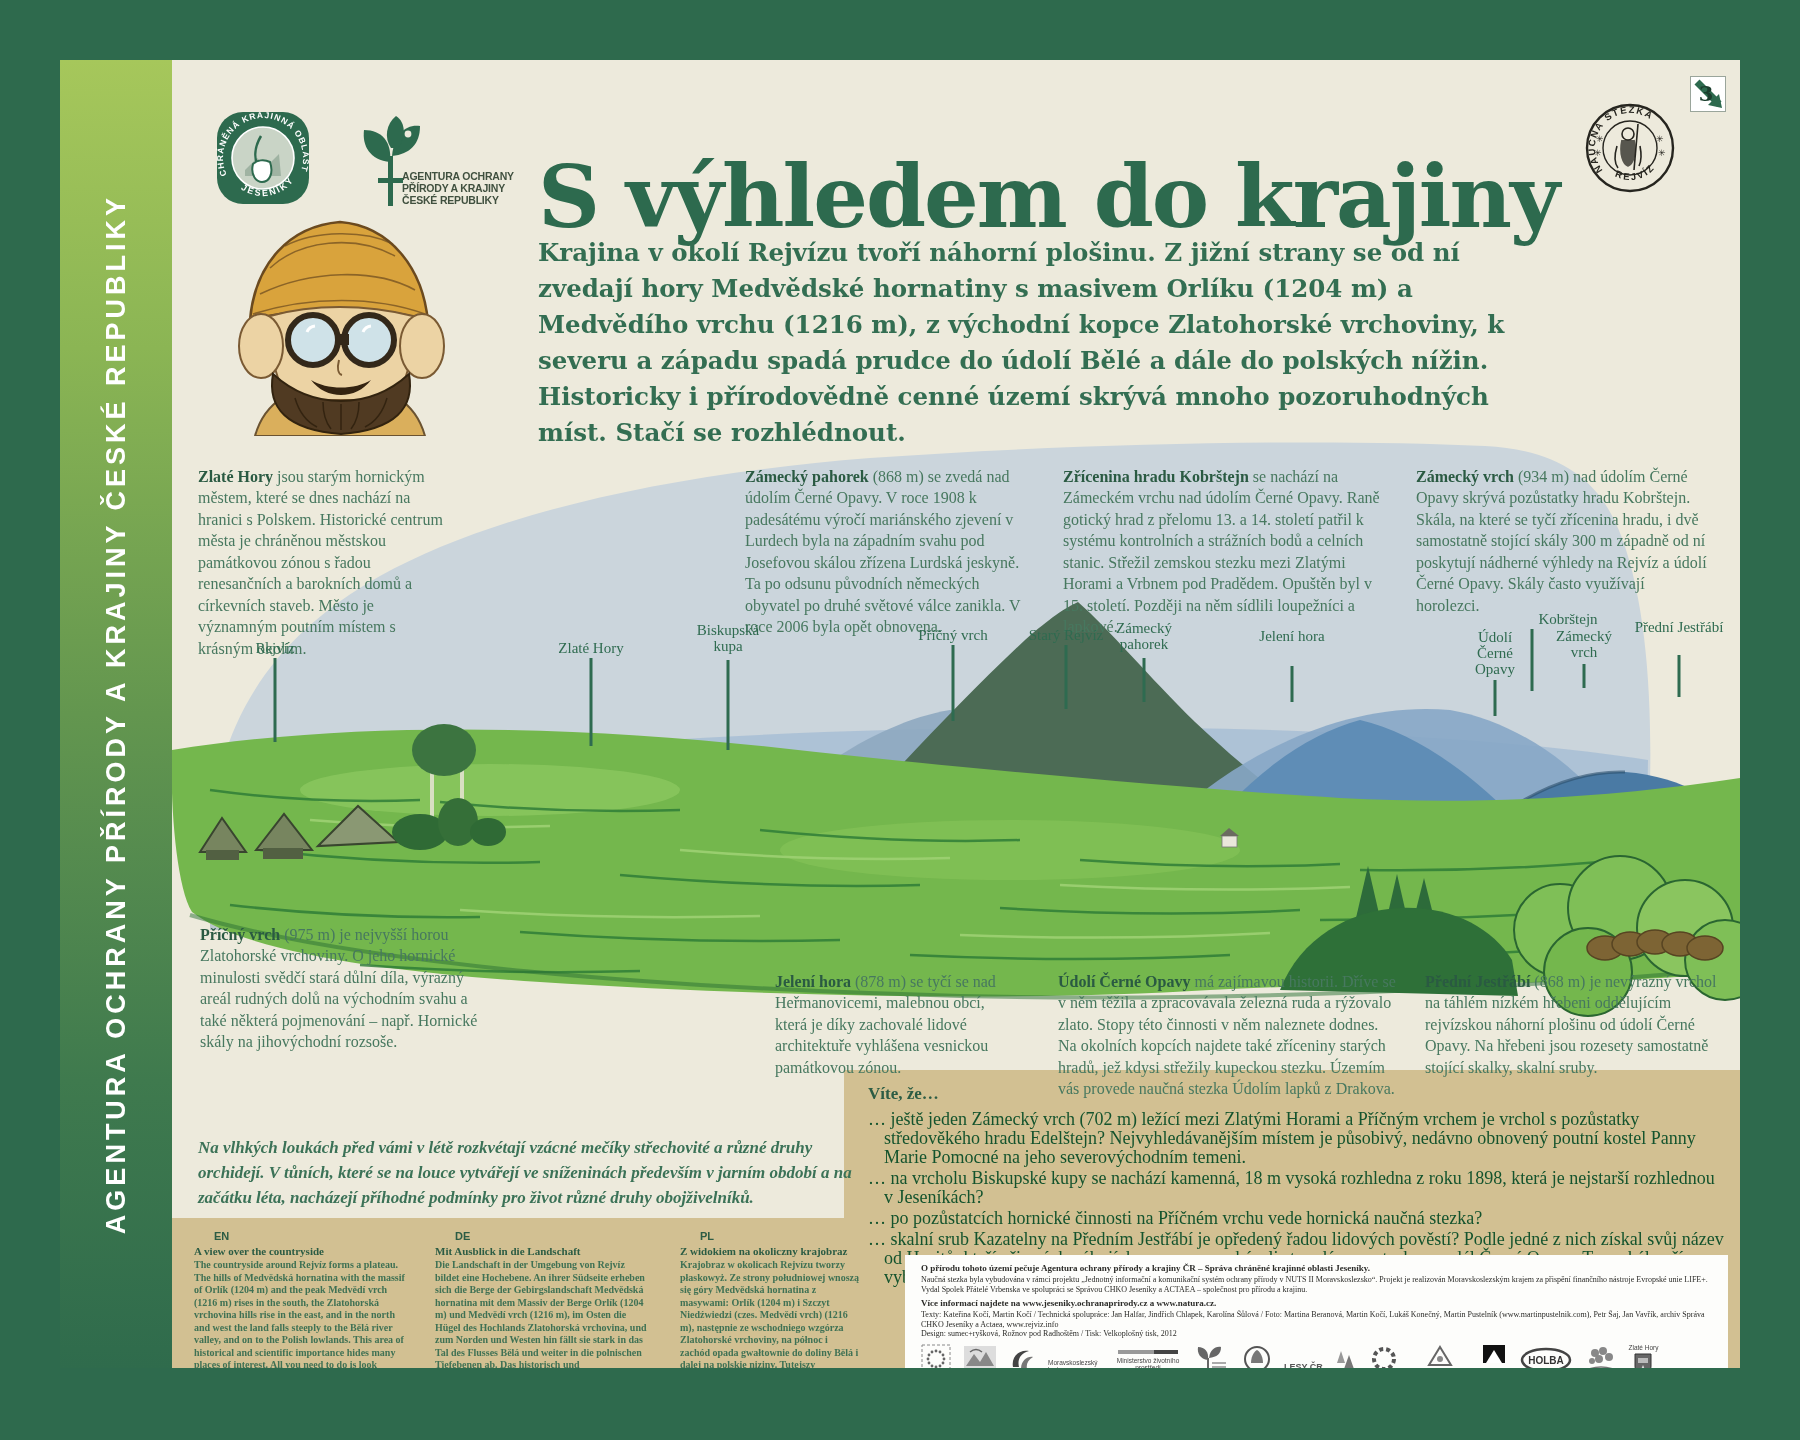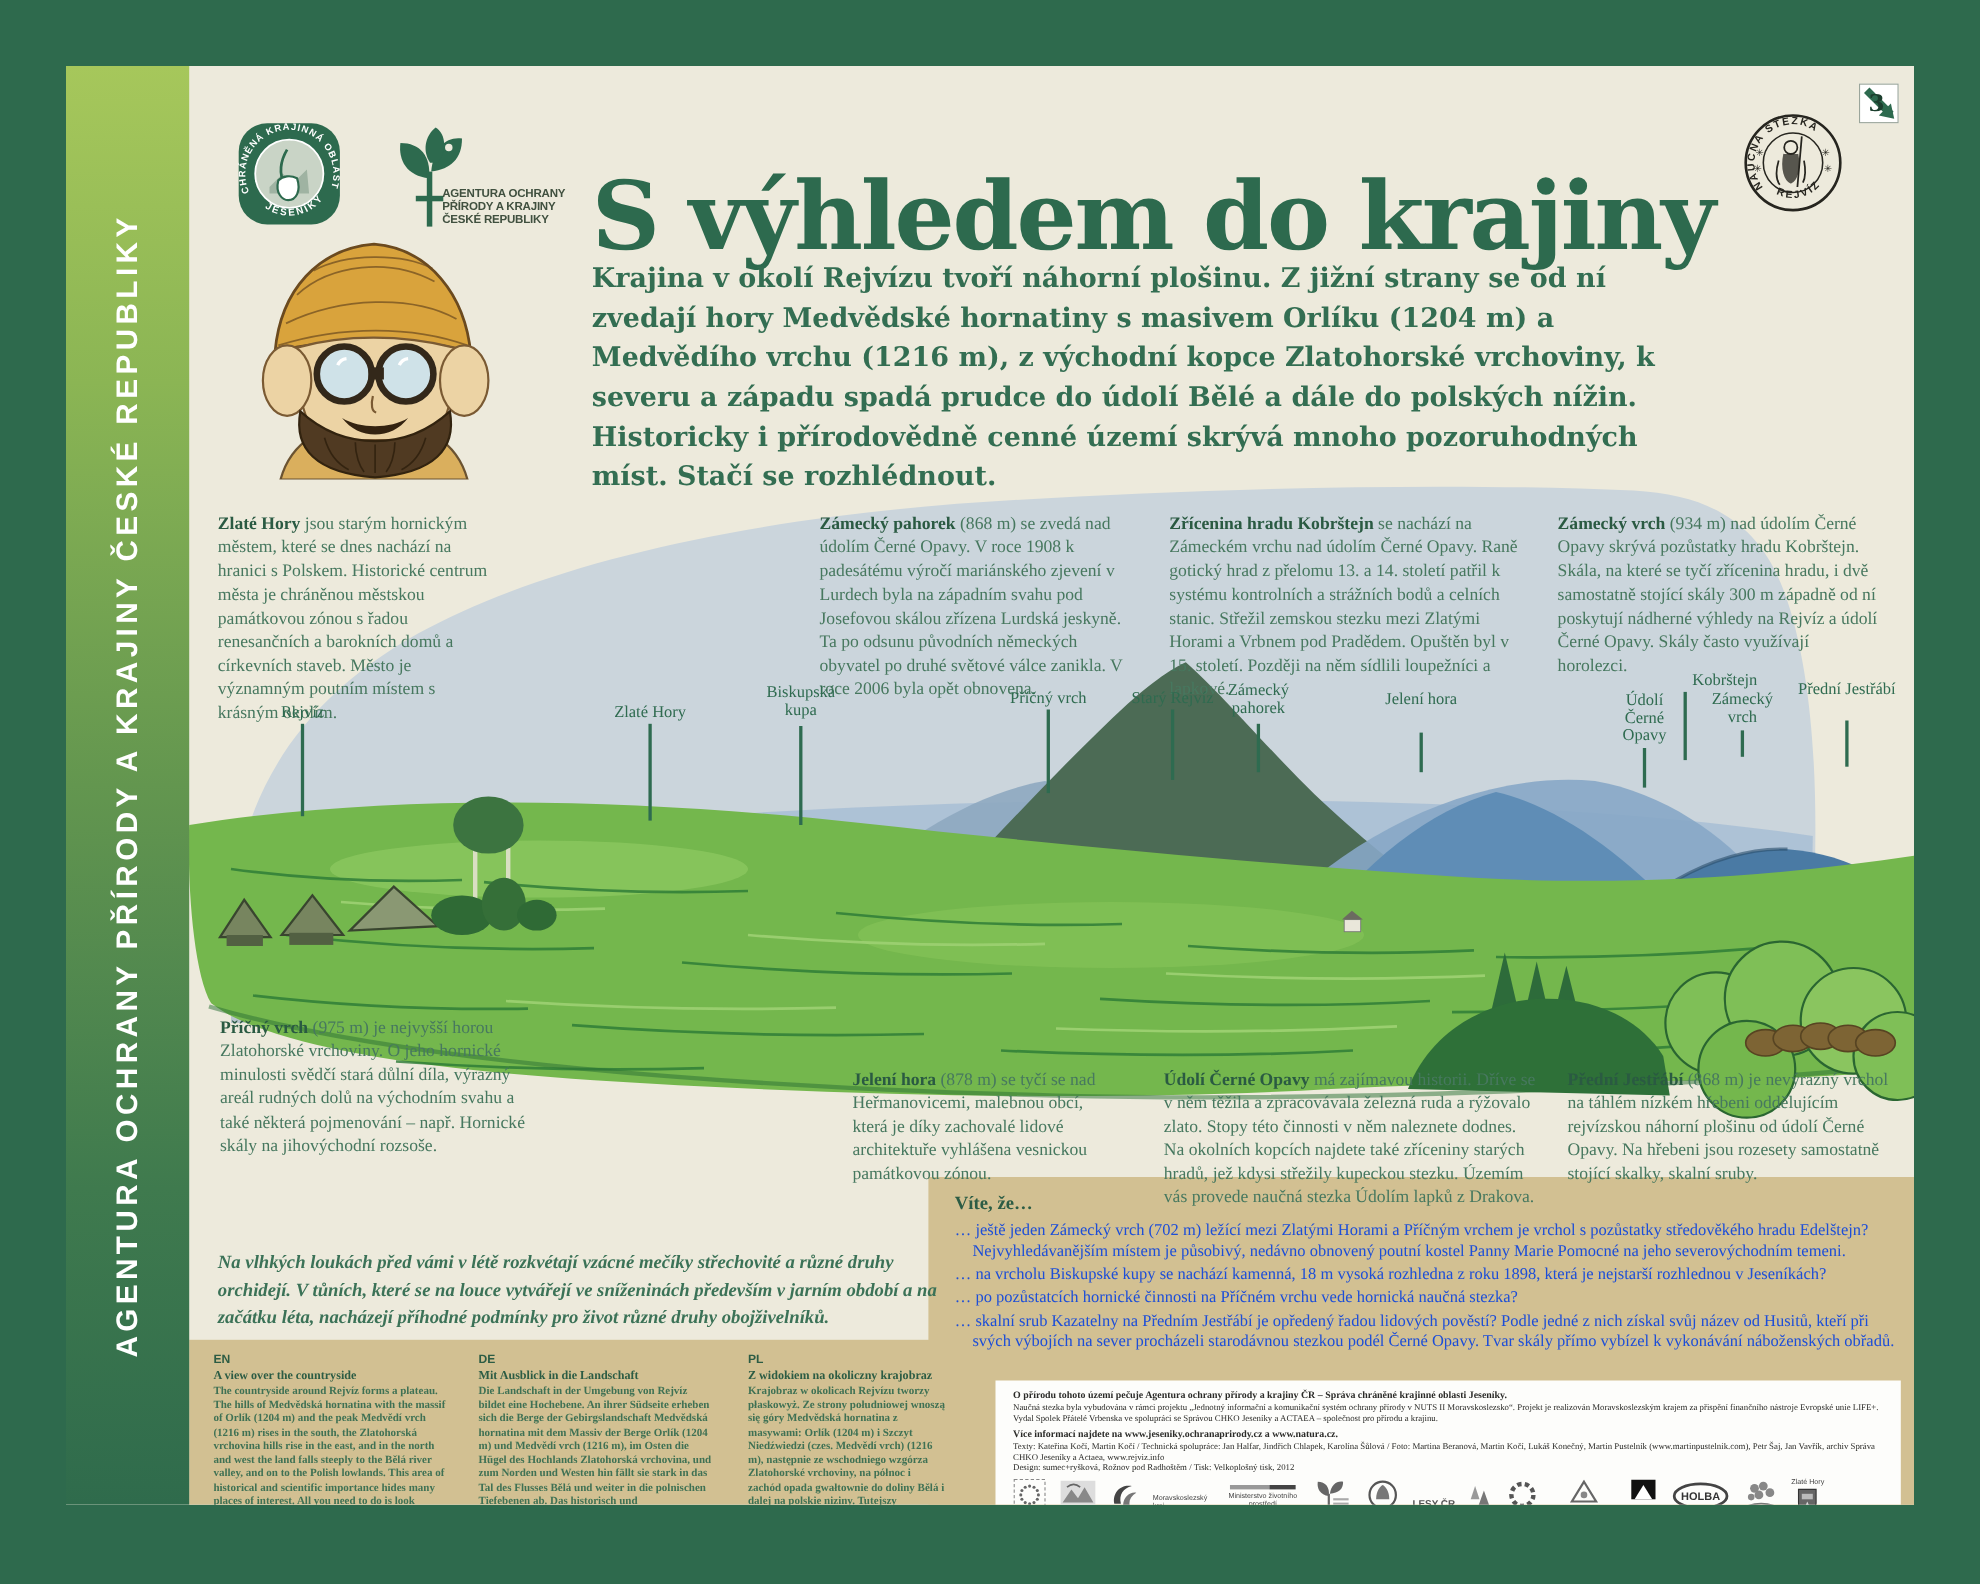--- a/index.html
+++ b/index.html
@@ -27,25 +27,25 @@
   .pano-label{position:absolute;z-index:4;transform:translateX(-50%);text-align:center;
     font-size:15px;line-height:16px;color:#2F6B50;}
   .pano-line{position:absolute;z-index:3;width:3px;background:#2E6B50;transform:translateX(-50%);}
   .meadow-note{position:absolute;left:138px;top:1058px;width:665px;z-index:4;
     font-style:italic;font-weight:bold;font-size:17px;line-height:1.48;color:#3B7257;}
   
   .dyk-box{position:absolute;left:784px;top:1010px;width:896px;height:298px;background:#D2C092;z-index:2;
     box-sizing:border-box;padding:14px 20px 0 24px;}
   .band-b{position:absolute;left:112px;top:1158px;width:1568px;height:150px;background:#D2C092;z-index:2;}
   .dyk-title{font-weight:bold;font-size:17px;color:#2C5C44;margin:0 0 6px 0;}
-  .dyk-item{margin:0 0 2px 0;font-size:15px;line-height:19px;color:#1d4ed8;
+  .dyk-item{margin:0 0 2px 0;font-size:18px;line-height:19px;color:#14532d;
     padding-left:16px;text-indent:-16px;width:842px;}
   
   .lang{position:absolute;top:1170px;z-index:6;color:#3F7154;}
-  .lang-code{font-family:"Liberation Sans",sans-serif;font-weight:bold;font-size:11px;color:#2C5C44;margin-bottom:3px;}
+  .lang-code{font-family:"Liberation Sans",sans-serif;font-weight:bold;font-size:11px;color:#2C5C44;margin-bottom:3px;margin-left:20px;}
   .lang-title{font-weight:bold;font-size:11px;color:#2C5C44;margin-bottom:2px;}
   .lang-text{margin:0;font-weight:bold;font-size:10px;line-height:12.5px;}
   
   .footer-box{position:absolute;left:845px;top:1195px;width:823px;height:113px;background:#FDFDFB;z-index:6;
     box-sizing:border-box;padding:8px 2px 0 16px;color:#2B2B28;}
   .f-bold{margin:0 0 1px 0;font-size:9px;font-weight:bold;line-height:11px;}
   .f-small{margin:0;font-size:8px;line-height:9.5px;}
   .f-gap{height:4px;}
   .logo-row{display:flex;align-items:center;gap:13px;margin-top:5px;}
   .lg{display:flex;flex-direction:column;align-items:center;gap:1px;}

